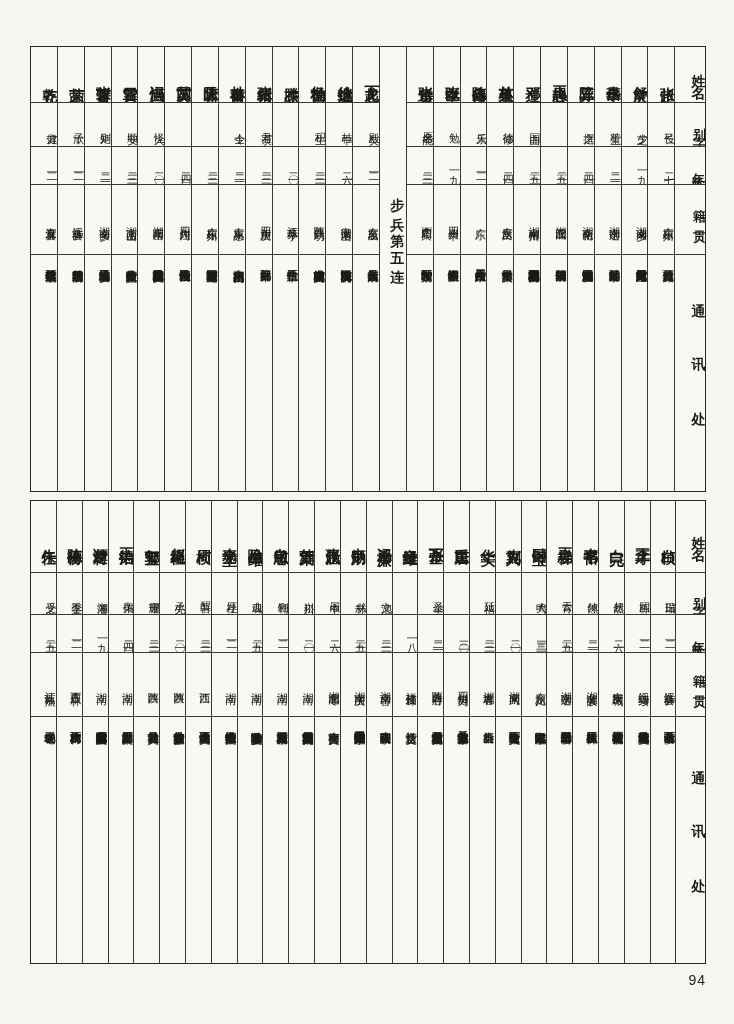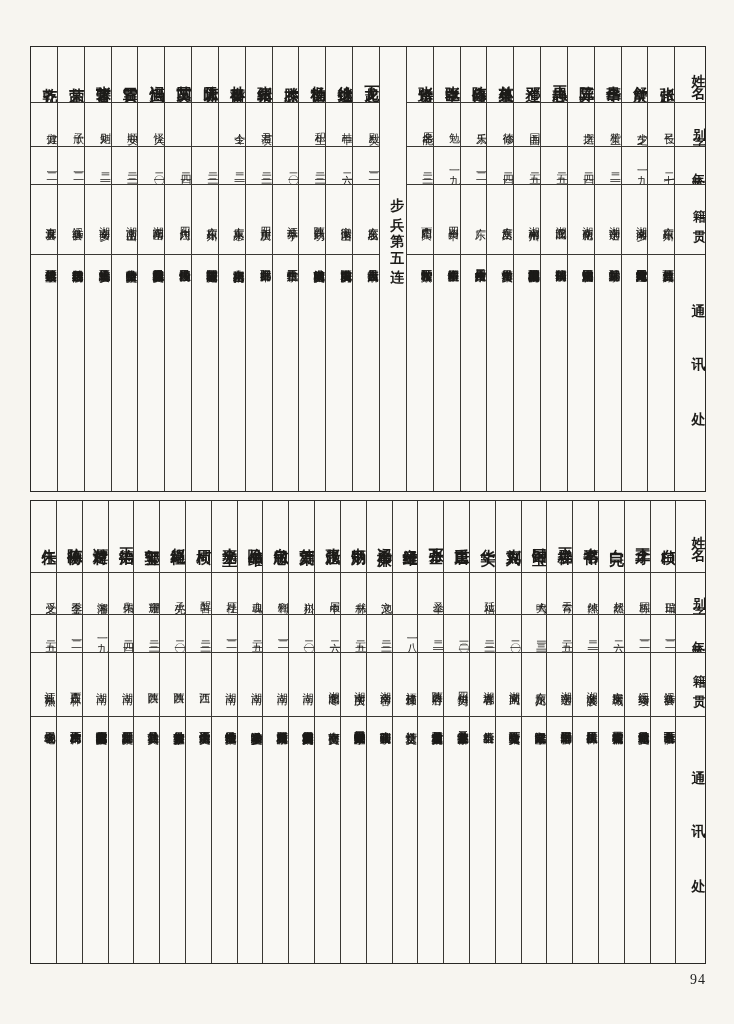--- a/index.html
+++ b/index.html
@@ -73,21 +73,21 @@
   .col-divider .cell{
     height:100%;
     font-size:14px;font-weight:700;
     letter-spacing:18px;
     text-align:start;
     padding-top:140px;
   }
   .page-number{
     position:absolute;right:28px;bottom:36px;
     font-size:14px;letter-spacing:1px;color:#222;
-    font-family:Liberation Serif, serif;
+    font-family:Liberation Sans, sans-serif;
   }
 </style>
 </head>
 <body>
 
 <div class="page">
   <div class="band band-top" id="band-top">
       <div class="col col-header">
         <div class="cell c-name rule">姓名</div>
         <div class="cell c-zi rule">别字</div>

